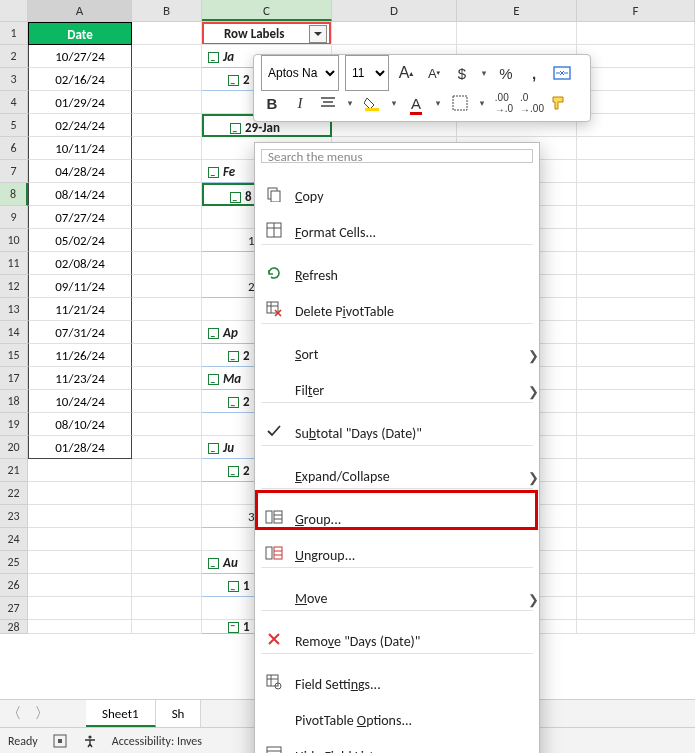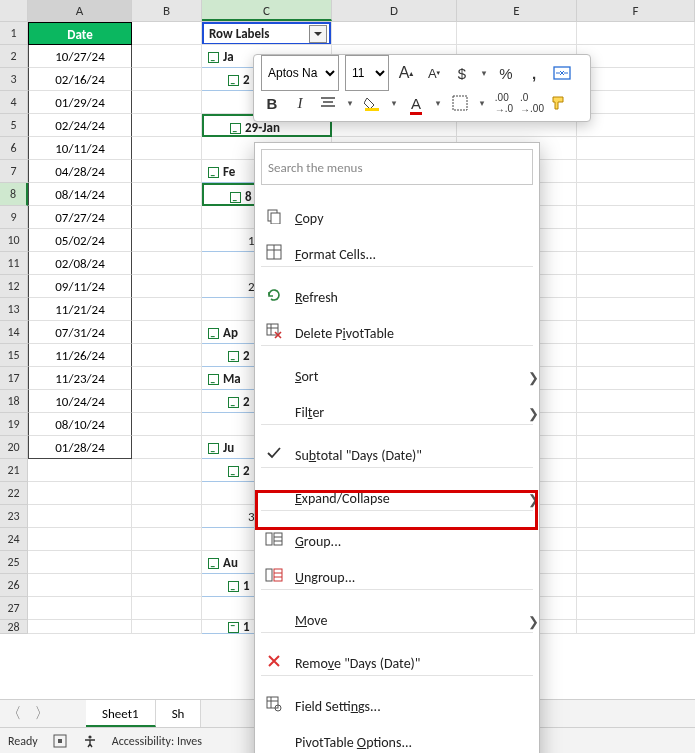--- a/index.html
+++ b/index.html
@@ -79,24 +79,24 @@
     border-left: 1px solid #444;
     border-right: 1px solid #444;
     background: #fff;
   }
   .dataA.last { border-bottom: 1px solid #444; }
   
   .rowlabels-wrap {
     display: flex;
     align-items: center;
     background: #fff;
-    border: 2px solid #1d4ed8;
+    border: 2px solid #ef4444;
     height: 23px;
     font-weight: 700;
-    padding-left: 5px;
+    padding-left: 20px;
     color: #222;
     text-align: left;
   }
   .rowlabels-wrap .dd {
     width: 18px;
     height: 18px;
     margin-left: auto;
     margin-right: 2px;
     border: 1px solid #888;
     background: #f5f5f5;
@@ -106,21 +106,21 @@
   }
   
   .pv {
     text-align: left;
     padding-left: 4px;
     color: #222;
     border-bottom: 1px solid #a5c6e8;
     position: relative;
     font-weight: 700;
   }
-  .pv.lvl1 { padding-left: 6px; }
+  .pv.lvl1 { padding-left: 6px; font-style: italic; }
   .pv.lvl2 { padding-left: 26px; }
   .pv.lvl3 { padding-left: 46px; font-weight: 400; }
   .pv .tw {
     width: 11px;
     height: 11px;
     display: inline-block;
     vertical-align: middle;
     margin-right: 4px;
     border: 1px solid #1a7f37;
     background: #fff;
@@ -179,21 +179,21 @@
     top: 142px;
     width: 286px;
     background: #fff;
     border: 1px solid #bcbcbc;
     box-shadow: 0 6px 20px rgba(0,0,0,0.28);
     z-index: 60;
     padding-bottom: 6px;
   }
   .ctx-search {
     margin: 6px;
-    height: 36px;
+    height: 14px;
     display: flex;
     align-items: center;
     border: 1px solid #c8c8c8;
     background: #fff;
     padding: 0 6px;
     color: #888;
     font-size: 13px;
   }
   .ctx-item {
     display: flex;

